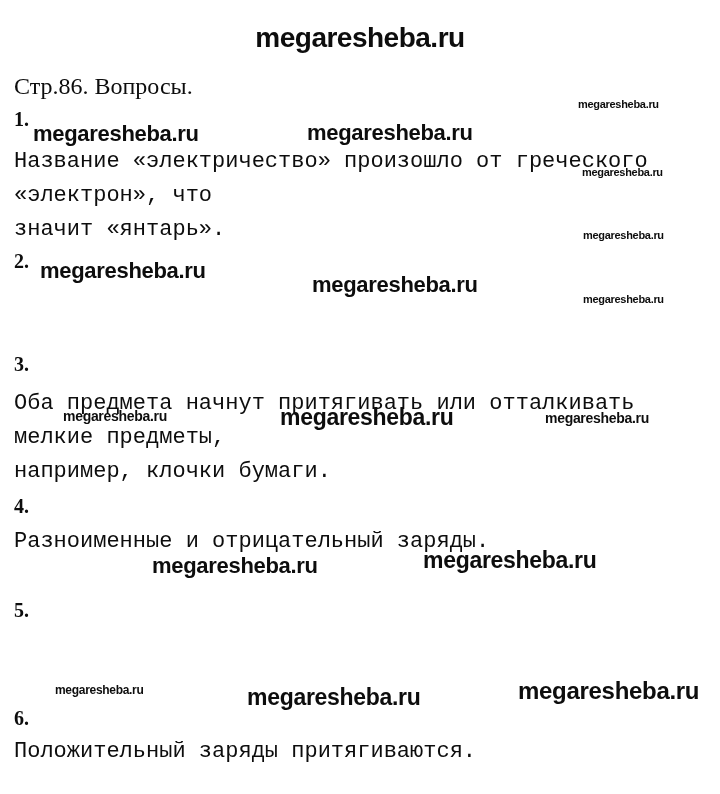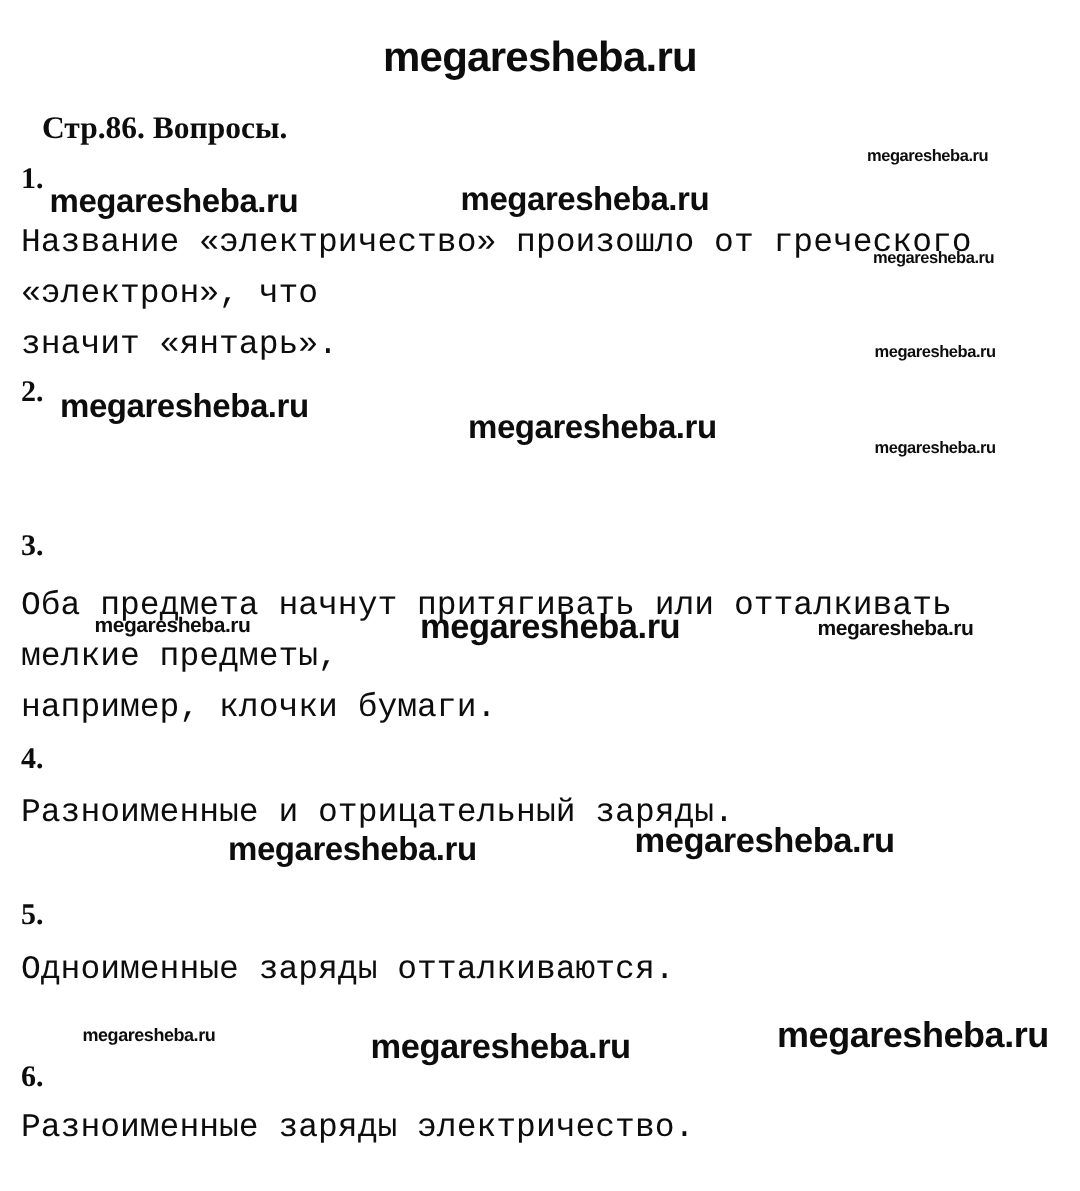--- a/index.html
+++ b/index.html
@@ -20,24 +20,24 @@
     font-family: "Liberation Sans", sans-serif;
     font-weight: bold;
     font-size: 28px;
     letter-spacing: -0.5px;
     color: #0d0d0d;
   }
   .title.top { top: 2px; }
   .title.bottom { top: 792px; font-size: 27px; }
   .heading {
     position: absolute;
-    left: 28px; top: 53px;
+    left: 14px; top: 53px;
     font-family: "Liberation Serif", serif;
-    font-weight: bold;
-    font-size: 21px;
+    font-weight: normal;
+    font-size: 24px;
   }
   .qnum {
     position: absolute;
     left: 14px;
     font-family: "Liberation Serif", serif;
     font-weight: bold;
     font-size: 20px;
     line-height: 22px;
   }
   .answer {
@@ -75,24 +75,23 @@
   <div class="qnum" style="top:230px">2.</div>
 
   <div class="qnum" style="top:333px">3.</div>
   <div class="answer" style="top:367px">Оба предмета начнут притягивать или отталкивать мелкие предметы,
 например, клочки бумаги.</div>
 
   <div class="qnum" style="top:475px">4.</div>
   <div class="answer" style="top:505px">Разноименные и отрицательный заряды.</div>
 
   <div class="qnum" style="top:579px">5.</div>
-  <div class="answer" style="top:610px">Одноименные заряды отталкиваются.</div>
 
   <div class="qnum" style="top:687px">6.</div>
-  <div class="answer" style="top:715px">Разноименные заряды электричество.</div>
+  <div class="answer" style="top:715px">Положительный заряды притягиваются.</div>
 
   <span class="wm" style="left:578px; top:79px;  font-size:11px">megaresheba.ru</span>
   <span class="wm" style="left:33px;  top:103px; font-size:22px">megaresheba.ru</span>
   <span class="wm" style="left:307px; top:102px; font-size:22px">megaresheba.ru</span>
   <span class="wm" style="left:582px; top:147px; font-size:11px">megaresheba.ru</span>
 
   <span class="wm" style="left:583px; top:210px; font-size:11px">megaresheba.ru</span>
   <span class="wm" style="left:40px;  top:240px; font-size:22px">megaresheba.ru</span>
   <span class="wm" style="left:312px; top:254px; font-size:22px">megaresheba.ru</span>
   <span class="wm" style="left:583px; top:274px; font-size:11px">megaresheba.ru</span>

